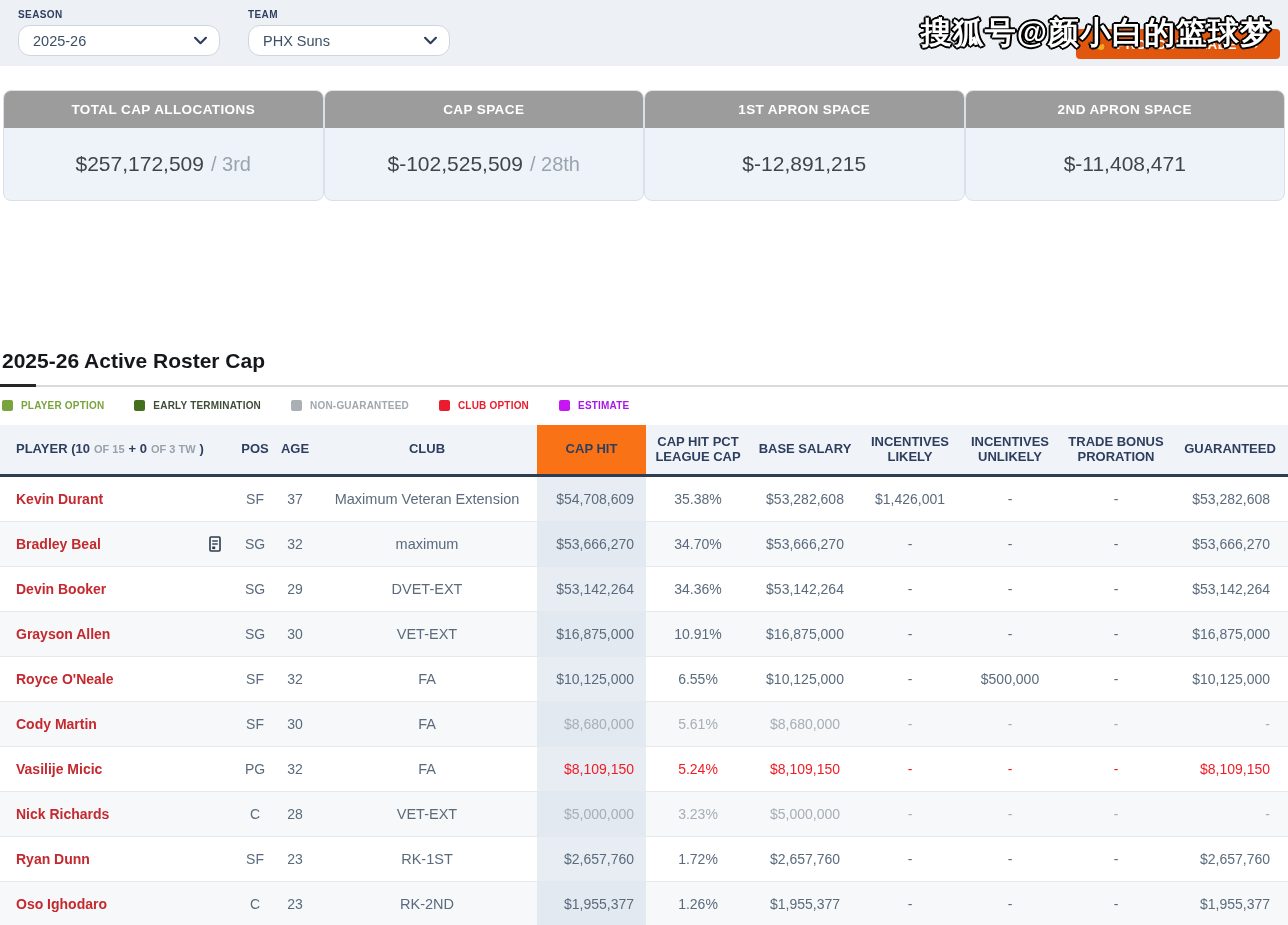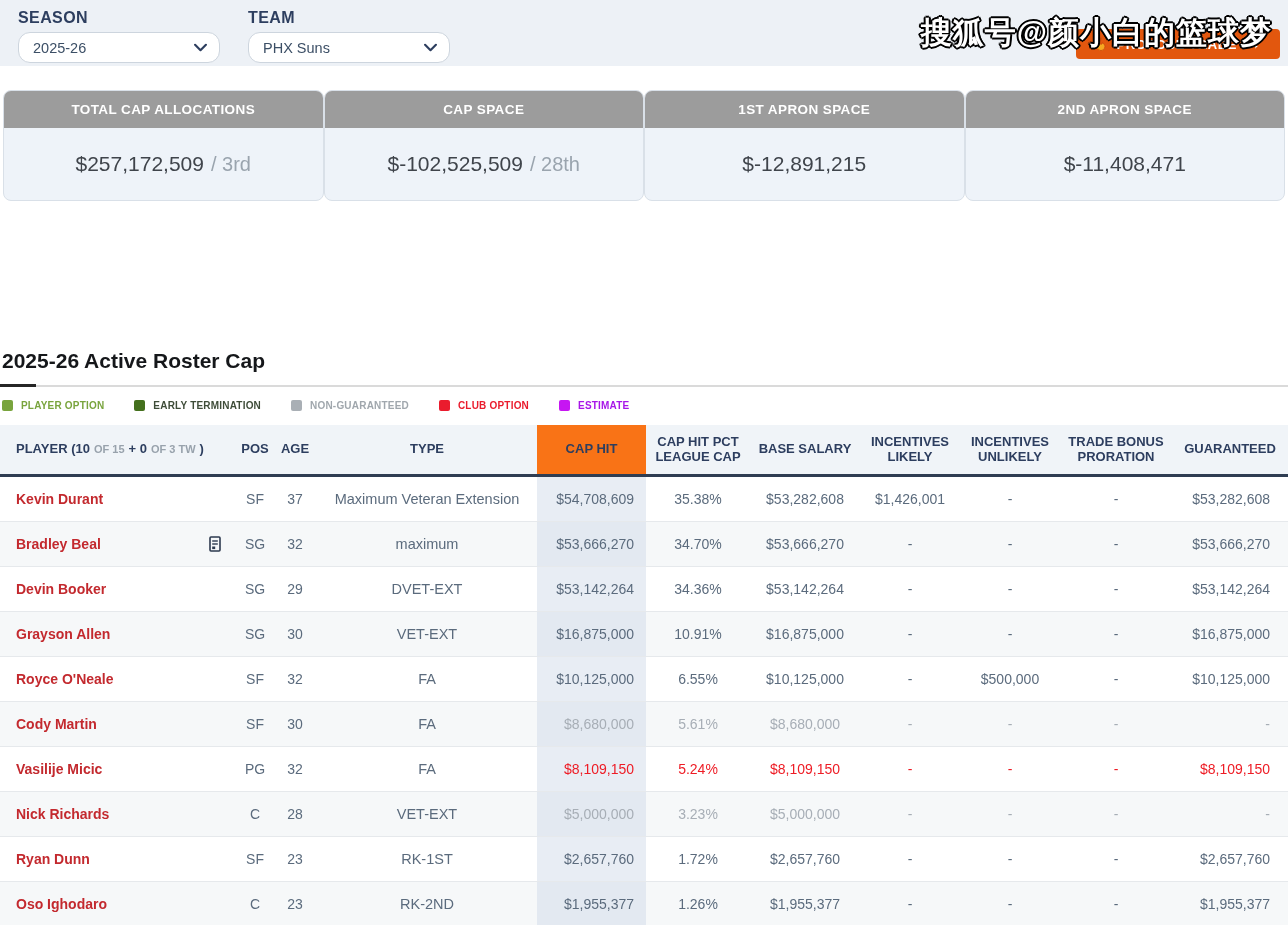--- a/index.html
+++ b/index.html
@@ -2,21 +2,21 @@
 <html><head>
 <meta charset="utf-8">
 <style>
   * { margin:0; padding:0; box-sizing:border-box; }
   html,body { width:1288px; height:925px; background:#ffffff; overflow:hidden;
     font-family:"Liberation Sans", sans-serif; }
 
   
   .topbar { position:relative; width:1288px; height:66px; background:#edf1f6; }
   .filters { display:flex; gap:28px; padding:9px 0 0 18px; }
-  .filter-label { font-size:16px; font-weight:bold; color:#2d3e5f; letter-spacing:.4px; margin-bottom:5px; }
+  .filter-label { font-size:10px; font-weight:bold; color:#2d3e5f; letter-spacing:.4px; margin-bottom:5px; }
   .select { width:202px; height:31px; background:#fff; border:1px solid #cdd5de; border-radius:12px;
     display:flex; align-items:center; justify-content:space-between; padding:0 12px 0 14px; cursor:pointer; }
   .select-value { font-size:14.5px; color:#3c4f66; }
   .watermark { position:absolute; top:12px; right:16px; z-index:5; font-size:31px; font-weight:bold;
     color:#fff; letter-spacing:1px; white-space:nowrap;
     text-shadow:2px 0 #000,-2px 0 #000,0 2px #000,0 -2px #000,1.4px 1.4px #000,-1.4px 1.4px #000,1.4px -1.4px #000,-1.4px -1.4px #000; }
   .propose-btn { position:absolute; top:29px; right:8px; width:204px; height:30px; background:#e2570e;
     border:none; border-radius:4px; color:#fff; font-family:inherit; font-size:13px; font-weight:bold; letter-spacing:.6px;
     display:flex; align-items:center; justify-content:center; gap:8px; cursor:pointer; }
   .propose-arrow { font-size:16px; font-weight:bold; line-height:1; }
@@ -169,21 +169,21 @@
     <div class="thead-row">
       <div class="th c-player">
         <span class="ph-main">PLAYER (10</span>
         <span class="ph-sub">OF 15</span>
         <span class="ph-main">+ 0</span>
         <span class="ph-sub">OF 3 TW</span>
         <span class="ph-main">)</span>
       </div>
       <div class="th">POS</div>
       <div class="th">AGE</div>
-      <div class="th">TYPE</div>
+      <div class="th">CLUB</div>
       <div class="th c-caphit">CAP HIT</div>
       <div class="th">CAP HIT PCT LEAGUE CAP</div>
       <div class="th">BASE SALARY</div>
       <div class="th">INCENTIVES LIKELY</div>
       <div class="th">INCENTIVES UNLIKELY</div>
       <div class="th">TRADE BONUS PRORATION</div>
       <div class="th">GUARANTEED</div>
     </div>
     <div id="roster-body">
         <div class="tr">

